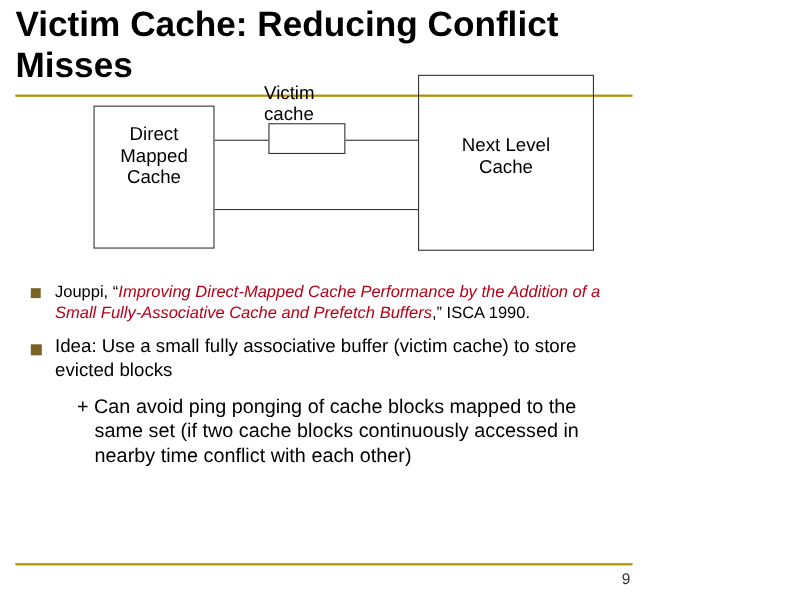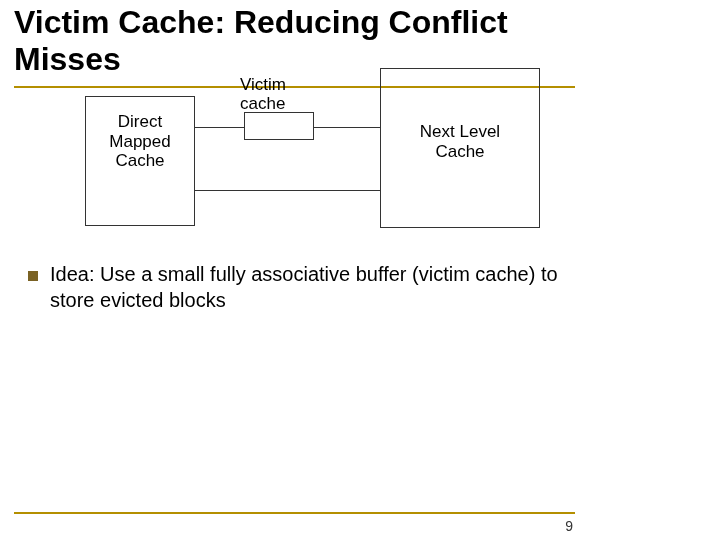--- a/index.html
+++ b/index.html
@@ -127,21 +127,21 @@
     background: #7a6224;
   }
   .bullet-text {
     flex: 1;
     line-height: 1.28;
   }
   .small {
     font-size: 15px;
   }
   .large {
-    font-size: 20px;
+    font-size: 17px;
   }
   .red {
     color: #b70017;
     font-style: italic;
   }
   .sub {
     margin-left: 38px;
     margin-top: 6px;
     font-size: 18px;
     line-height: 1.25;
@@ -195,31 +195,40 @@
     <div class="vc-label" style="white-space:pre-line;">Victim
 cache</div>
 
     <div class="conn-line" style="left:195px; top:67px; width:49px; height:1px;"></div>
     <div class="conn-line" style="left:314px; top:67px; width:66px; height:1px;"></div>
     <div class="conn-line" style="left:195px; top:130px; width:185px; height:1px;"></div>
   </div>
 
   <div class="body">
 
+    <div class="bullet-row small">
+      <div class="bullet-icon">
+          <div class="bullet-sq"></div>
+        </div>
+      <div class="bullet-text">
+        <span>Jouppi, “</span><span class="red">Improving Direct-Mapped Cache Performance by the Addition of a Small Fully-Associative Cache and Prefetch Buffers</span><span>,” ISCA 1990.</span>
+      </div>
+    </div>
 
     <div class="bullet-row large" style="margin-top:6px;">
       <div class="bullet-icon" style="margin-top:9px;">
           <div class="bullet-sq" style="width:10px;height:10px;"></div>
         </div>
       <div class="bullet-text">
         <span>Idea: </span><span>Use a small fully associative buffer (victim cache) to store evicted blocks</span>
       </div>
     </div>
 
     <div class="sub">
+      <span class="p1">+ Can avoid ping ponging of cache blocks mapped to the same set (if two cache blocks continuously accessed in nearby time conflict with each other)</span>
     </div>
 
   </div>
 
   <div class="bottom-rule"></div>
   <div class="pagenum">9</div>
 
 </div>
 
 </body></html>

